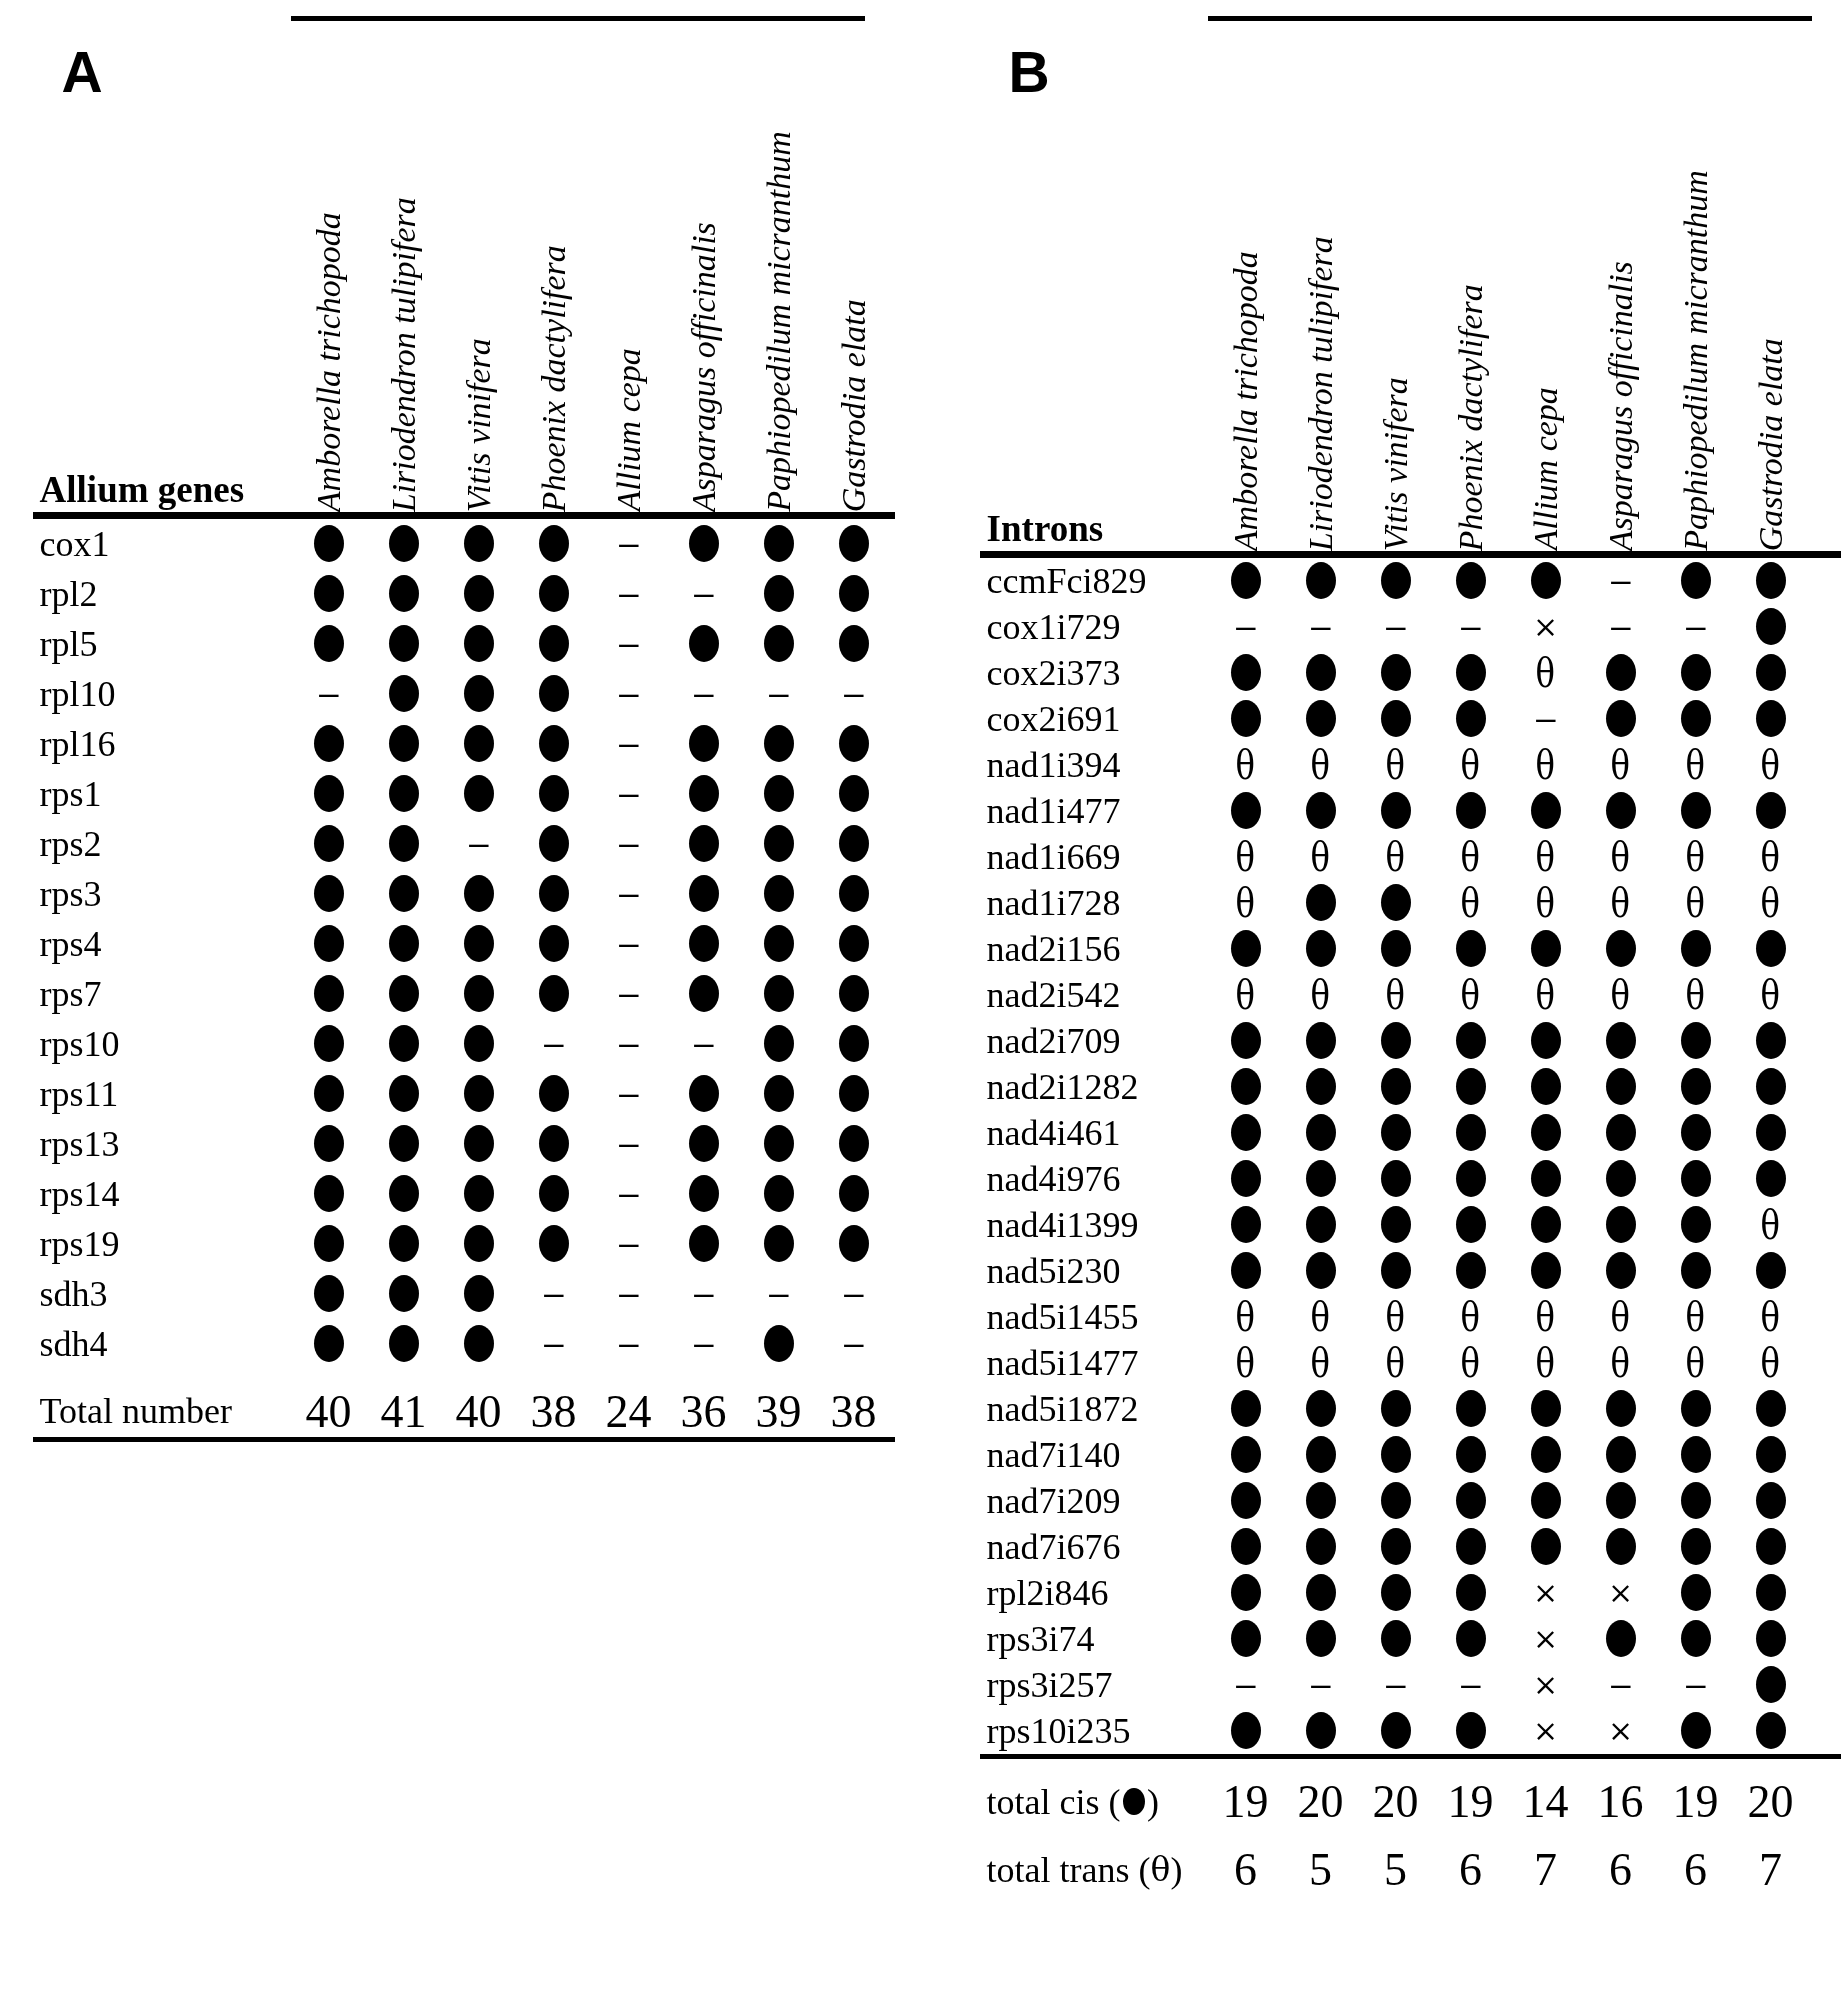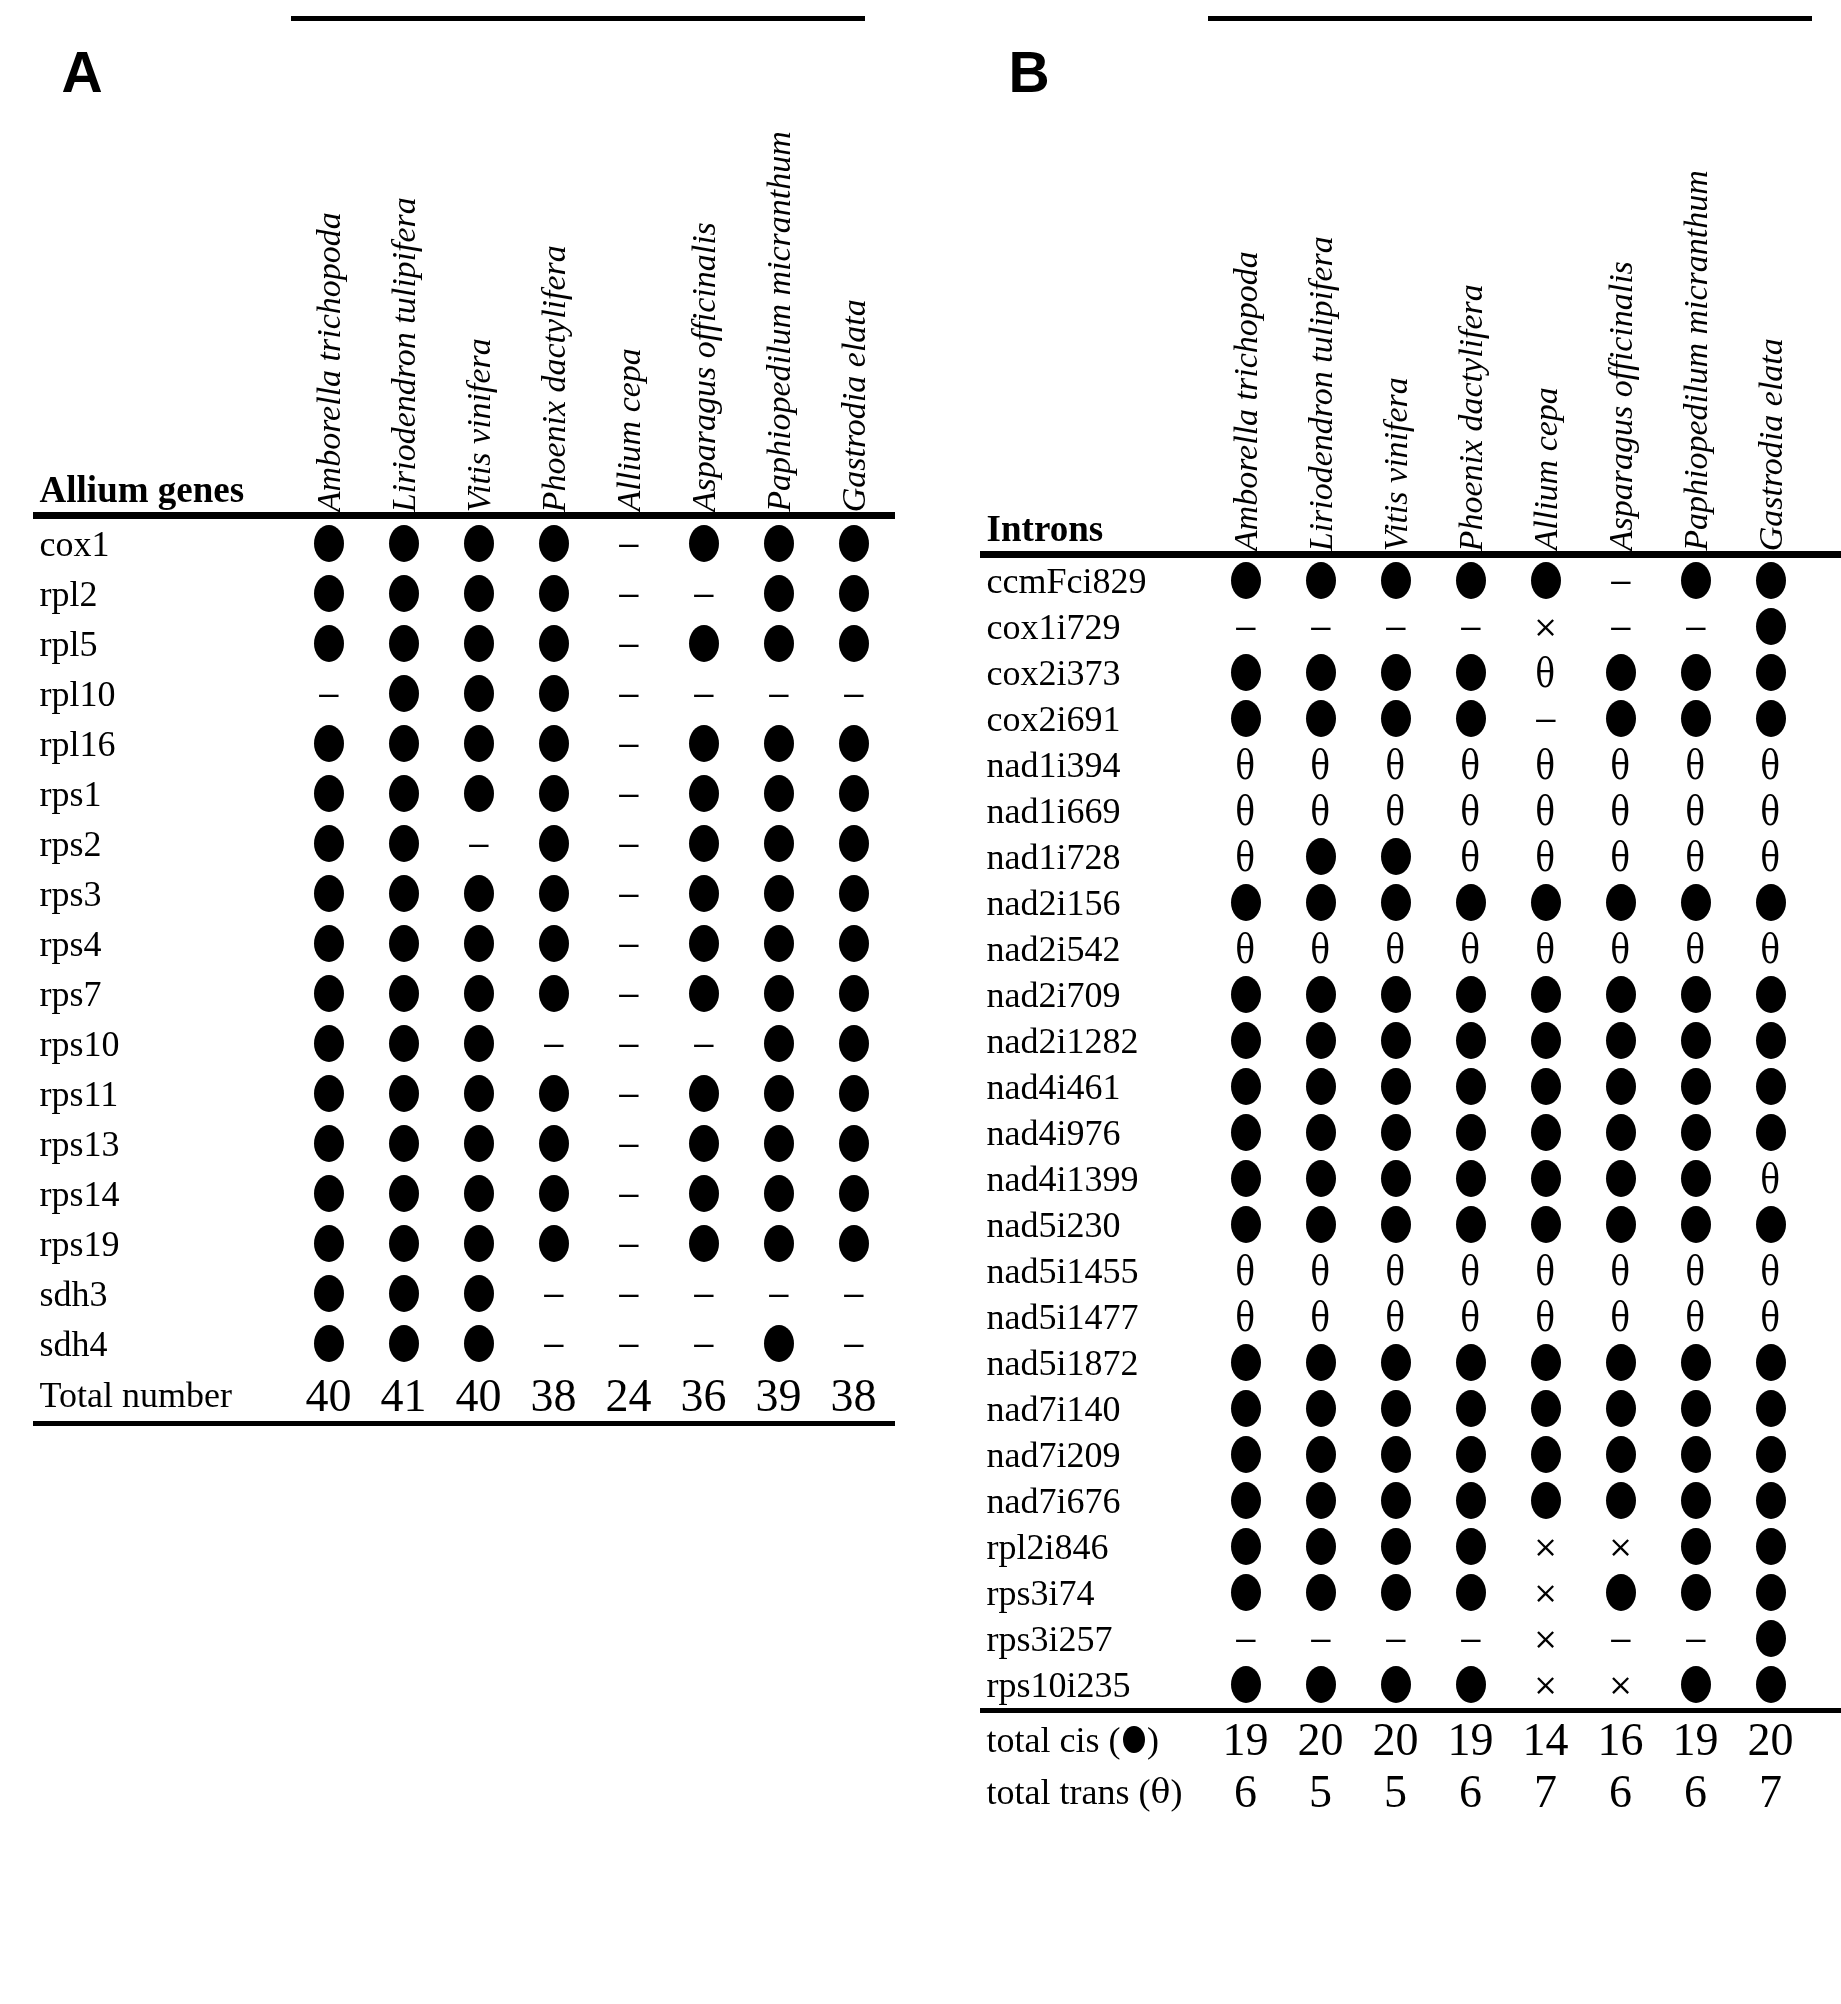--- a/index.html
+++ b/index.html
@@ -40,21 +40,21 @@
     font-style: italic; font-size: 34px; line-height: 1;
     padding-bottom: 2.2px; white-space: nowrap;
   }
   .rule-heavy { height: 6.6px; background: #000; width: 100%; }
   .rule-bottom { height: 5.5px; background: #000; width: 100%; }
 
   .grid-row {
     display: grid; grid-template-columns: var(--labelw) repeat(8, 75px);
     height: var(--rowh); align-items: center;
   }
-  .total-row { height: 52px; }
+  .total-row { height: 52px; margin-top: 16px; }
   .rlabel {
     font-size: 36px; line-height: 1; padding-left: 6.6px; white-space: nowrap;
     display: flex; align-items: center;
   }
   .rlabel.italic { }
   .cell { display: flex; align-items: center; justify-content: center; }
   .num { font-size: 46px; text-align: center; }
 
   .dot { width: 30px; height: 37px; background: #000; border-radius: 50%; display: inline-block; }
   .dot-sm { width: 22px; height: 27.4px; margin: 0 2.2px; }
@@ -744,20 +744,47 @@
             <span class="sym sym-theta">θ</span>
           </div>
           <div class="cell">
             <span class="sym sym-theta">θ</span>
           </div>
           <div class="cell">
             <span class="sym sym-theta">θ</span>
           </div>
         </div>
         <div class="grid-row">
+          <div class="rlabel">nad1i477</div>
+          <div class="cell">
+            <span class="dot"></span>
+          </div>
+          <div class="cell">
+            <span class="dot"></span>
+          </div>
+          <div class="cell">
+            <span class="dot"></span>
+          </div>
+          <div class="cell">
+            <span class="dot"></span>
+          </div>
+          <div class="cell">
+            <span class="dot"></span>
+          </div>
+          <div class="cell">
+            <span class="dot"></span>
+          </div>
+          <div class="cell">
+            <span class="dot"></span>
+          </div>
+          <div class="cell">
+            <span class="dot"></span>
+          </div>
+        </div>
+        <div class="grid-row">
           <div class="rlabel">nad1i669</div>
           <div class="cell">
             <span class="sym sym-theta">θ</span>
           </div>
           <div class="cell">
             <span class="sym sym-theta">θ</span>
           </div>
           <div class="cell">
             <span class="sym sym-theta">θ</span>
           </div>

